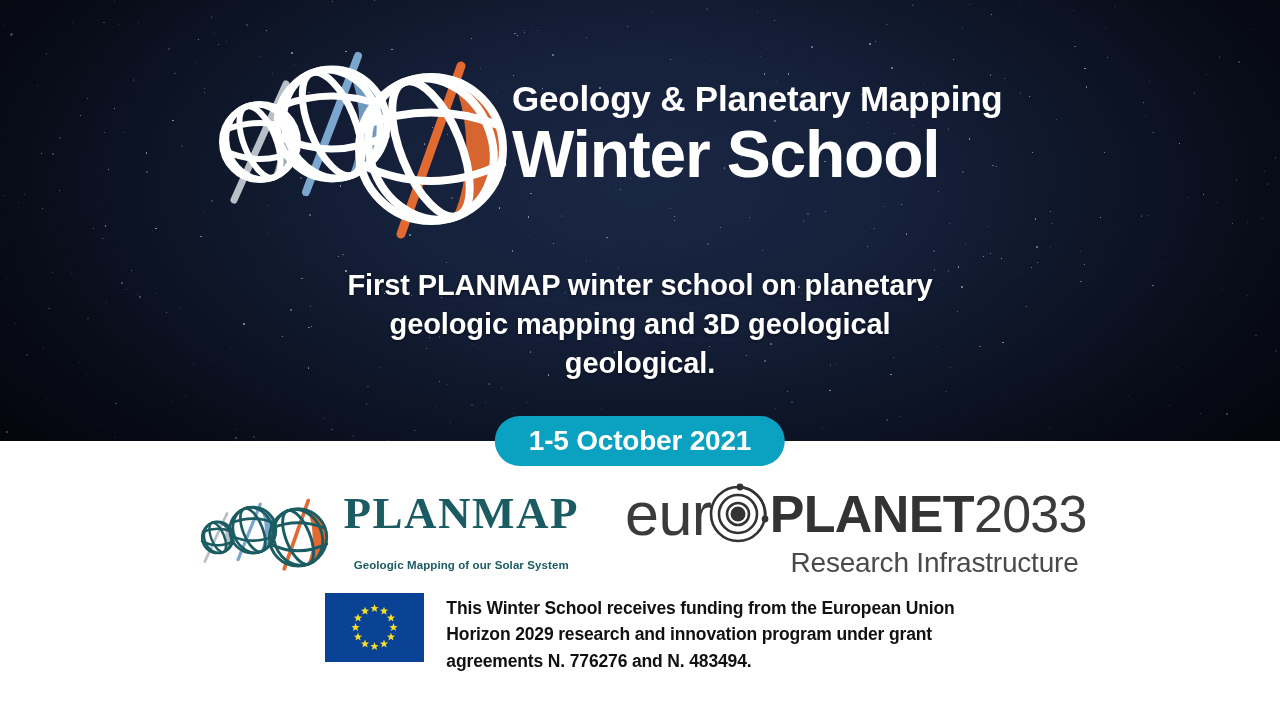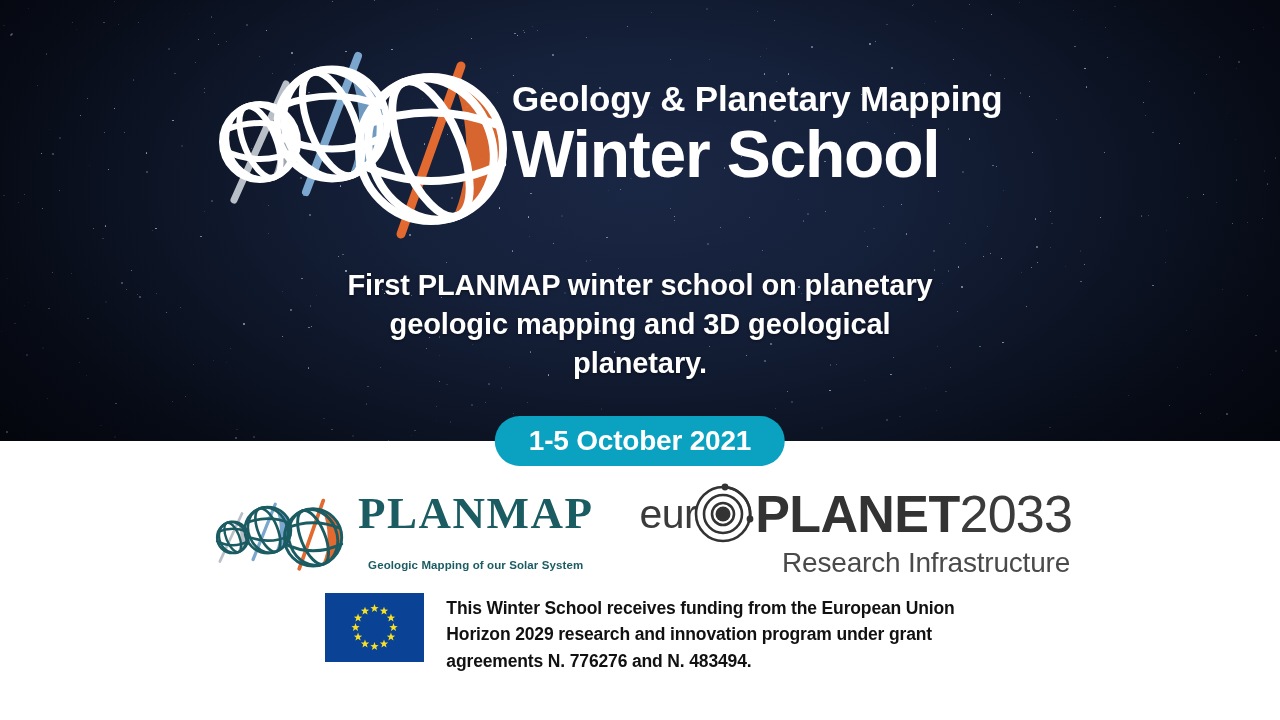--- a/index.html
+++ b/index.html
@@ -80,34 +80,34 @@
   }
   .planmap-tag {
     color:#1b5c63; font-size:11.5px; font-weight:700;
     letter-spacing:0.1px; margin-top:23px; white-space:nowrap;
   }
 
   
   .europlanet { display:flex; flex-direction:column; align-items:flex-end; }
   .ep-top { display:flex; align-items:center; }
   .ep-eur {
-    font-size:41px; font-weight:300; color:#3b3b3b; letter-spacing:-0.5px;
+    font-size:61px; font-weight:300; color:#3b3b3b; letter-spacing:-0.5px;
     line-height:1;
   }
   .ep-orbit { width:72px; height:62px; margin:0 -4px 0 -10px; }
   .ep-orbit svg { display:block; width:100%; height:100%; overflow:visible; }
   .ep-planet {
     font-size:52px; font-weight:700; color:#333333; letter-spacing:-0.6px; line-height:1;
   }
   .ep-year {
     font-size:52px; font-weight:300; color:#3b3b3b; letter-spacing:-0.8px; line-height:1;
   }
   .ep-sub {
     font-size:28px; font-weight:400; color:#4a4a4a; letter-spacing:-0.2px;
-    margin-top:2px; margin-right:2px;
+    margin-top:2px; margin-right:8px;
   }
 
   
   .funding {
     position:absolute; left:0; top:152px; width:1280px;
     display:flex; justify-content:center; align-items:flex-start; gap:22px;
   }
   .eu-flag { width:99px; height:69px; flex:0 0 auto; }
   .eu-flag svg { display:block; width:100%; height:100%; }
   .funding-text {
@@ -600,21 +600,21 @@
     </div>
 
     <div class="titles">
       <div class="title-sm">Geology &amp; Planetary Mapping</div>
       <div class="title-lg">Winter School</div>
     </div>
 
     <div class="subtitle">
       <span>First PLANMAP winter school on planetary</span>
       <span>geologic mapping and 3D geological</span>
-      <span>planetary.</span>
+      <span>geological.</span>
     </div>
   </div>
 
   <div class="date-pill">1-5 October 2021</div>
 
   <div class="footer">
 
     <div class="sponsor-row">
 
       <div class="planmap">

